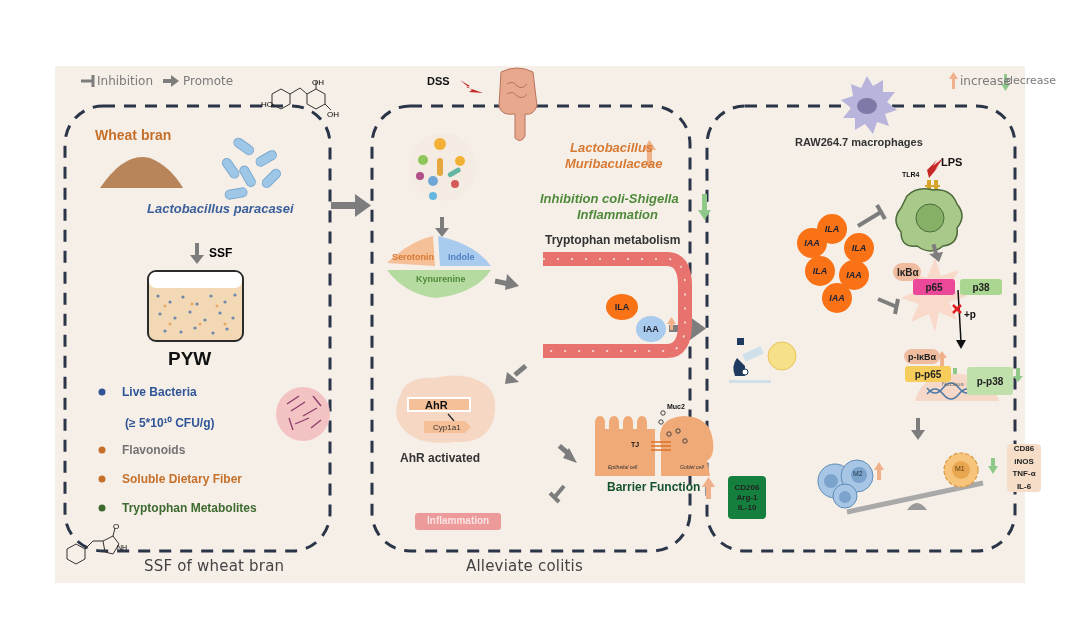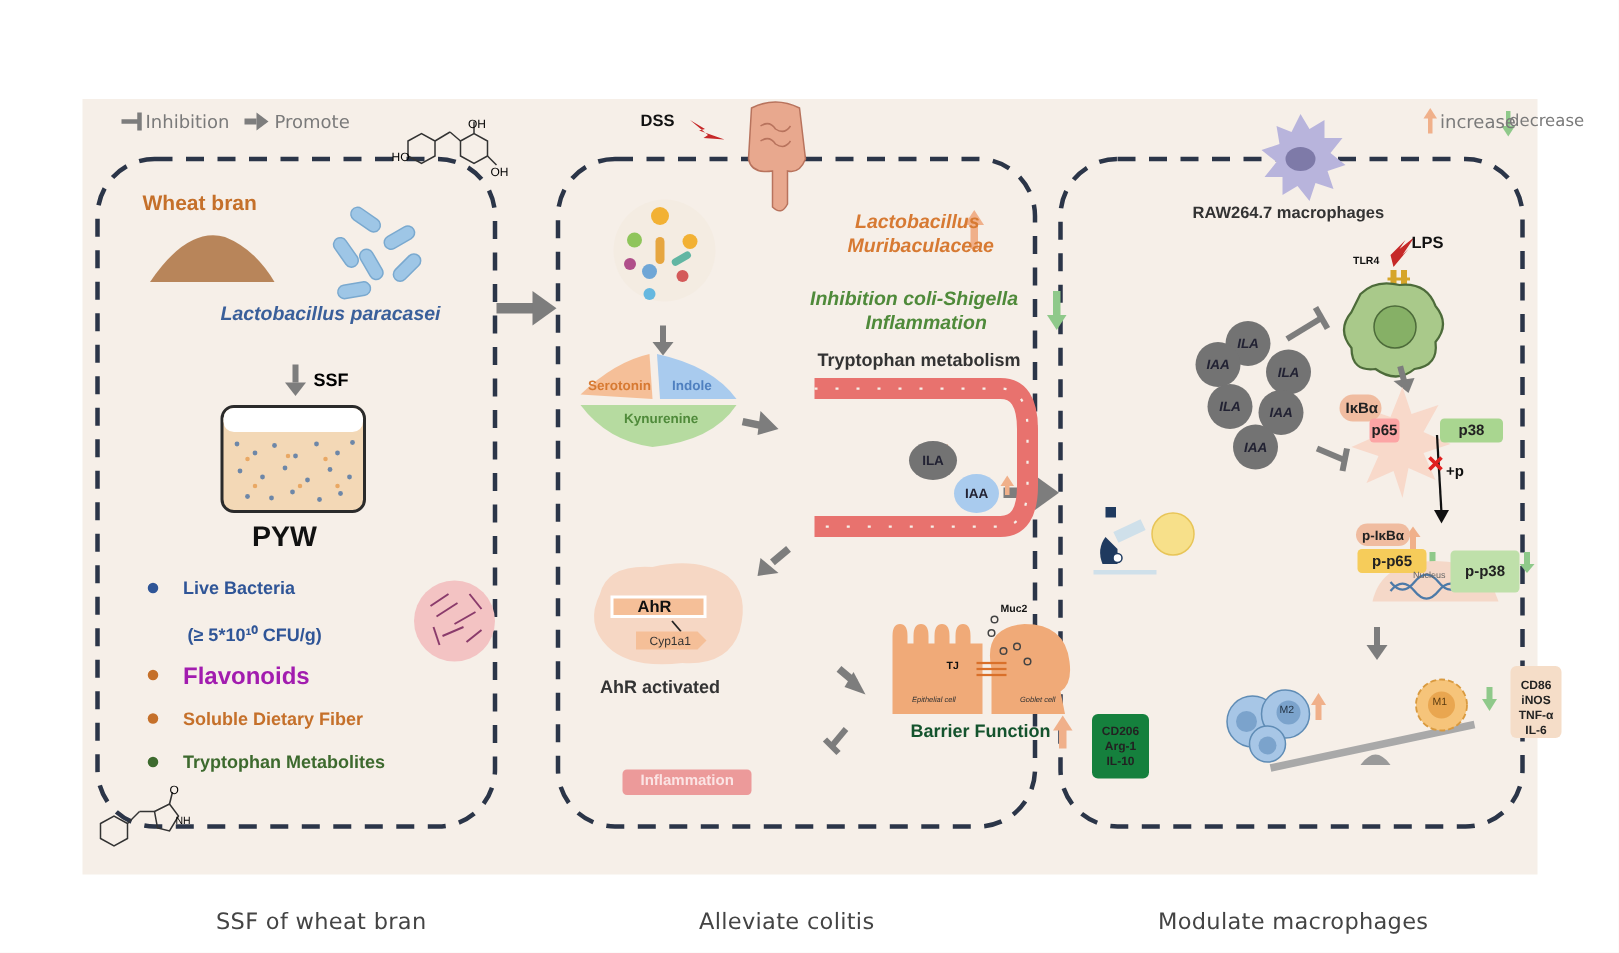--- a/index.html
+++ b/index.html
@@ -1,26 +1,26 @@
 <!DOCTYPE html>
 <html><head>
 <meta charset="utf-8">
 <style>
   * { box-sizing: border-box; margin: 0; padding: 0; }
   html, body { width: 1079px; height: 635px; background: #ffffff; overflow: hidden; }
   body { position: relative; font-family: "Liberation Sans", sans-serif; }
   .figure { position: absolute; left: 55px; top: 66px; width: 970px; height: 517px; background: #f6efe8; }
   .abs { position: absolute; }
   .legend-top { font-family: "DejaVu Sans", sans-serif; font-size: 12px; color: #7a7a7a; white-space: nowrap; }
-  .hand { font-family: "DejaVu Sans", sans-serif; font-size: 15px; color: #444; white-space: nowrap; letter-spacing: 0.2px; margin-top: 48px; }
+  .hand { font-family: "DejaVu Sans", sans-serif; font-size: 15px; color: #444; white-space: nowrap; letter-spacing: 0.2px; }
   .b { font-weight: bold; }
   .it { font-style: italic; }
   svg.full { position: absolute; left: 0; top: 0; }
   .pill { position: absolute; font-weight: bold; font-size: 10px; color: #222; display:flex; align-items:center; justify-content:center; border-radius: 3px; }
-  .circ { position: absolute; width: 30px; height: 30px; border-radius: 50%; background: #737373; font-size: 9px; font-weight: bold; color: #223; display:flex; align-items:center; justify-content:center; font-style: italic; }
+  .circ { position: absolute; width: 30px; height: 30px; border-radius: 50%; background: #f97316; font-size: 9px; font-weight: bold; color: #223; display:flex; align-items:center; justify-content:center; font-style: italic; }
 </style>
 </head>
 <body>
 
 <div class="figure">
 
   <svg class="full" width="970" height="517">
     <g fill="none" stroke="#2b3548" stroke-width="3" stroke-dasharray="12 9">
       <rect x="10" y="40" width="265" height="445" rx="38"></rect>
       <rect x="317" y="40" width="318" height="445" rx="38"></rect>
@@ -356,21 +356,21 @@
   <span class="abs" style="left:272px;top:44px;font-size:8px;">OH</span>
   <span class="abs" style="left:58px;top:456px;font-size:8px;">O</span>
   <span class="abs" style="left:62px;top:478px;font-size:7px;">NH</span>
 
   <span class="abs b" style="left:40px;top:61px;font-size:14px;color:#c5702a;">Wheat bran</span>
   <span class="abs b it" style="left:92px;top:135px;font-size:13px;color:#3a5f9a;">Lactobacillus paracasei</span>
   <span class="abs b" style="left:154px;top:180px;font-size:12px;color:#000000;">SSF</span>
   <span class="abs b" style="left:113px;top:282px;font-size:19px;color:#111;">PYW</span>
   <span class="abs b" style="left:67px;top:319px;font-size:12px;color:#2f5597;">Live Bacteria</span>
   <span class="abs b" style="left:70px;top:348px;font-size:12px;color:#2f5597;">(≥ 5*10¹⁰ CFU/g)</span>
-  <span class="abs b" style="left:67px;top:377px;font-size:16px;color:#a21caf;">Flavonoids</span>
+  <span class="abs b" style="left:67px;top:377px;font-size:12px;color:#737373;">Flavonoids</span>
   <span class="abs b" style="left:67px;top:406px;font-size:12px;color:#c5702a;">Soluble Dietary Fiber</span>
   <span class="abs b" style="left:67px;top:435px;font-size:12px;color:#3d6a2e;">Tryptophan Metabolites</span>
   <span class="abs hand" style="left:89px;top:491px;">SSF of wheat bran</span>
 
   <span class="abs b" style="left:372px;top:9px;font-size:11px;color:#111;">DSS</span>
   <span class="abs b it" style="left:515px;top:74px;font-size:13px;color:#d77a33;">Lactobacillus</span>
   <span class="abs b it" style="left:510px;top:90px;font-size:13px;color:#d77a33;">Muribaculaceae</span>
   <span class="abs b it" style="left:485px;top:125px;font-size:13px;color:#4f8a3a;">Inhibition coli-Shigella</span>
   <span class="abs b it" style="left:522px;top:141px;font-size:13px;color:#4f8a3a;">Inflammation</span>
   <span class="abs b" style="left:490px;top:194px;font-size:12px;color:#333;transform:translateY(-27px);">Tryptophan metabolism</span>
@@ -413,21 +413,21 @@
   <div class="circ" style="left:784px;top:194px;">
       <span>IAA</span>
     </div>
   <div class="circ" style="left:767px;top:217px;">
       <span>IAA</span>
     </div>
 
   <div class="pill" style="left:838px;top:197px;width:28px;height:18px;background:#f0bca0;border-radius:9px;justify-content:flex-start;padding-left:4px;">
       <span>IκBα</span>
     </div>
-  <div class="pill" style="left:858px;top:213px;width:20px;height:16px;background:#fca5a5;">
+  <div class="pill" style="left:858px;top:213px;width:42px;height:16px;background:#ec4899;">
       <span>p65</span>
     </div>
   <div class="pill" style="left:905px;top:213px;width:42px;height:16px;background:#a9d690;">
       <span>p38</span>
     </div>
   <span class="abs b" style="left:909px;top:243px;font-size:10px;color:#111;">+p</span>
 
   <div class="pill" style="left:849px;top:283px;width:36px;height:15px;background:#f0bca0;border-radius:8px;font-size:9px;">
       <span>p-IκBα</span>
     </div>
@@ -437,22 +437,21 @@
   <div class="pill" style="left:912px;top:301px;width:46px;height:28px;background:#bfe0aa;">
       <span>p-p38</span>
     </div>
   <span class="abs" style="left:887px;top:315px;font-size:6px;color:#666;">Nucleus</span>
 
   <div class="abs" style="left:673px;top:410px;width:38px;height:43px;background:#15803d;border-radius:4px;display:flex;flex-direction:column;align-items:center;justify-content:center;font-size:8px;font-weight:bold;color:#222;line-height:10px;">
     <span>CD206</span>
     <span>Arg-1</span>
     <span>IL-10</span>
   </div>
-  <div class="abs" style="left:952px;top:378px;width:34px;height:48px;background:#f5ddc8;border-radius:4px;display:flex;flex-direction:column;align-items:center;justify-content:flex-end;font-size:8px;font-weight:bold;color:#222;line-height:10px;">
+  <div class="abs" style="left:952px;top:378px;width:34px;height:48px;background:#f5ddc8;border-radius:4px;display:flex;flex-direction:column;align-items:center;justify-content:space-between;font-size:8px;font-weight:bold;color:#222;line-height:10px;">
     <span>CD86</span>
     <span>iNOS</span>
     <span>TNF-α</span>
     <span>IL-6</span>
   </div>
   <span class="abs" style="left:798px;top:404px;font-size:7px;color:#234;">M2</span>
   <span class="abs" style="left:900px;top:399px;font-size:7px;color:#5a3a10;">M1</span>
-  <span class="abs hand" style="left:717px;top:491px;">Modulate macrophages</span>
 </div>
 
 </body></html>

